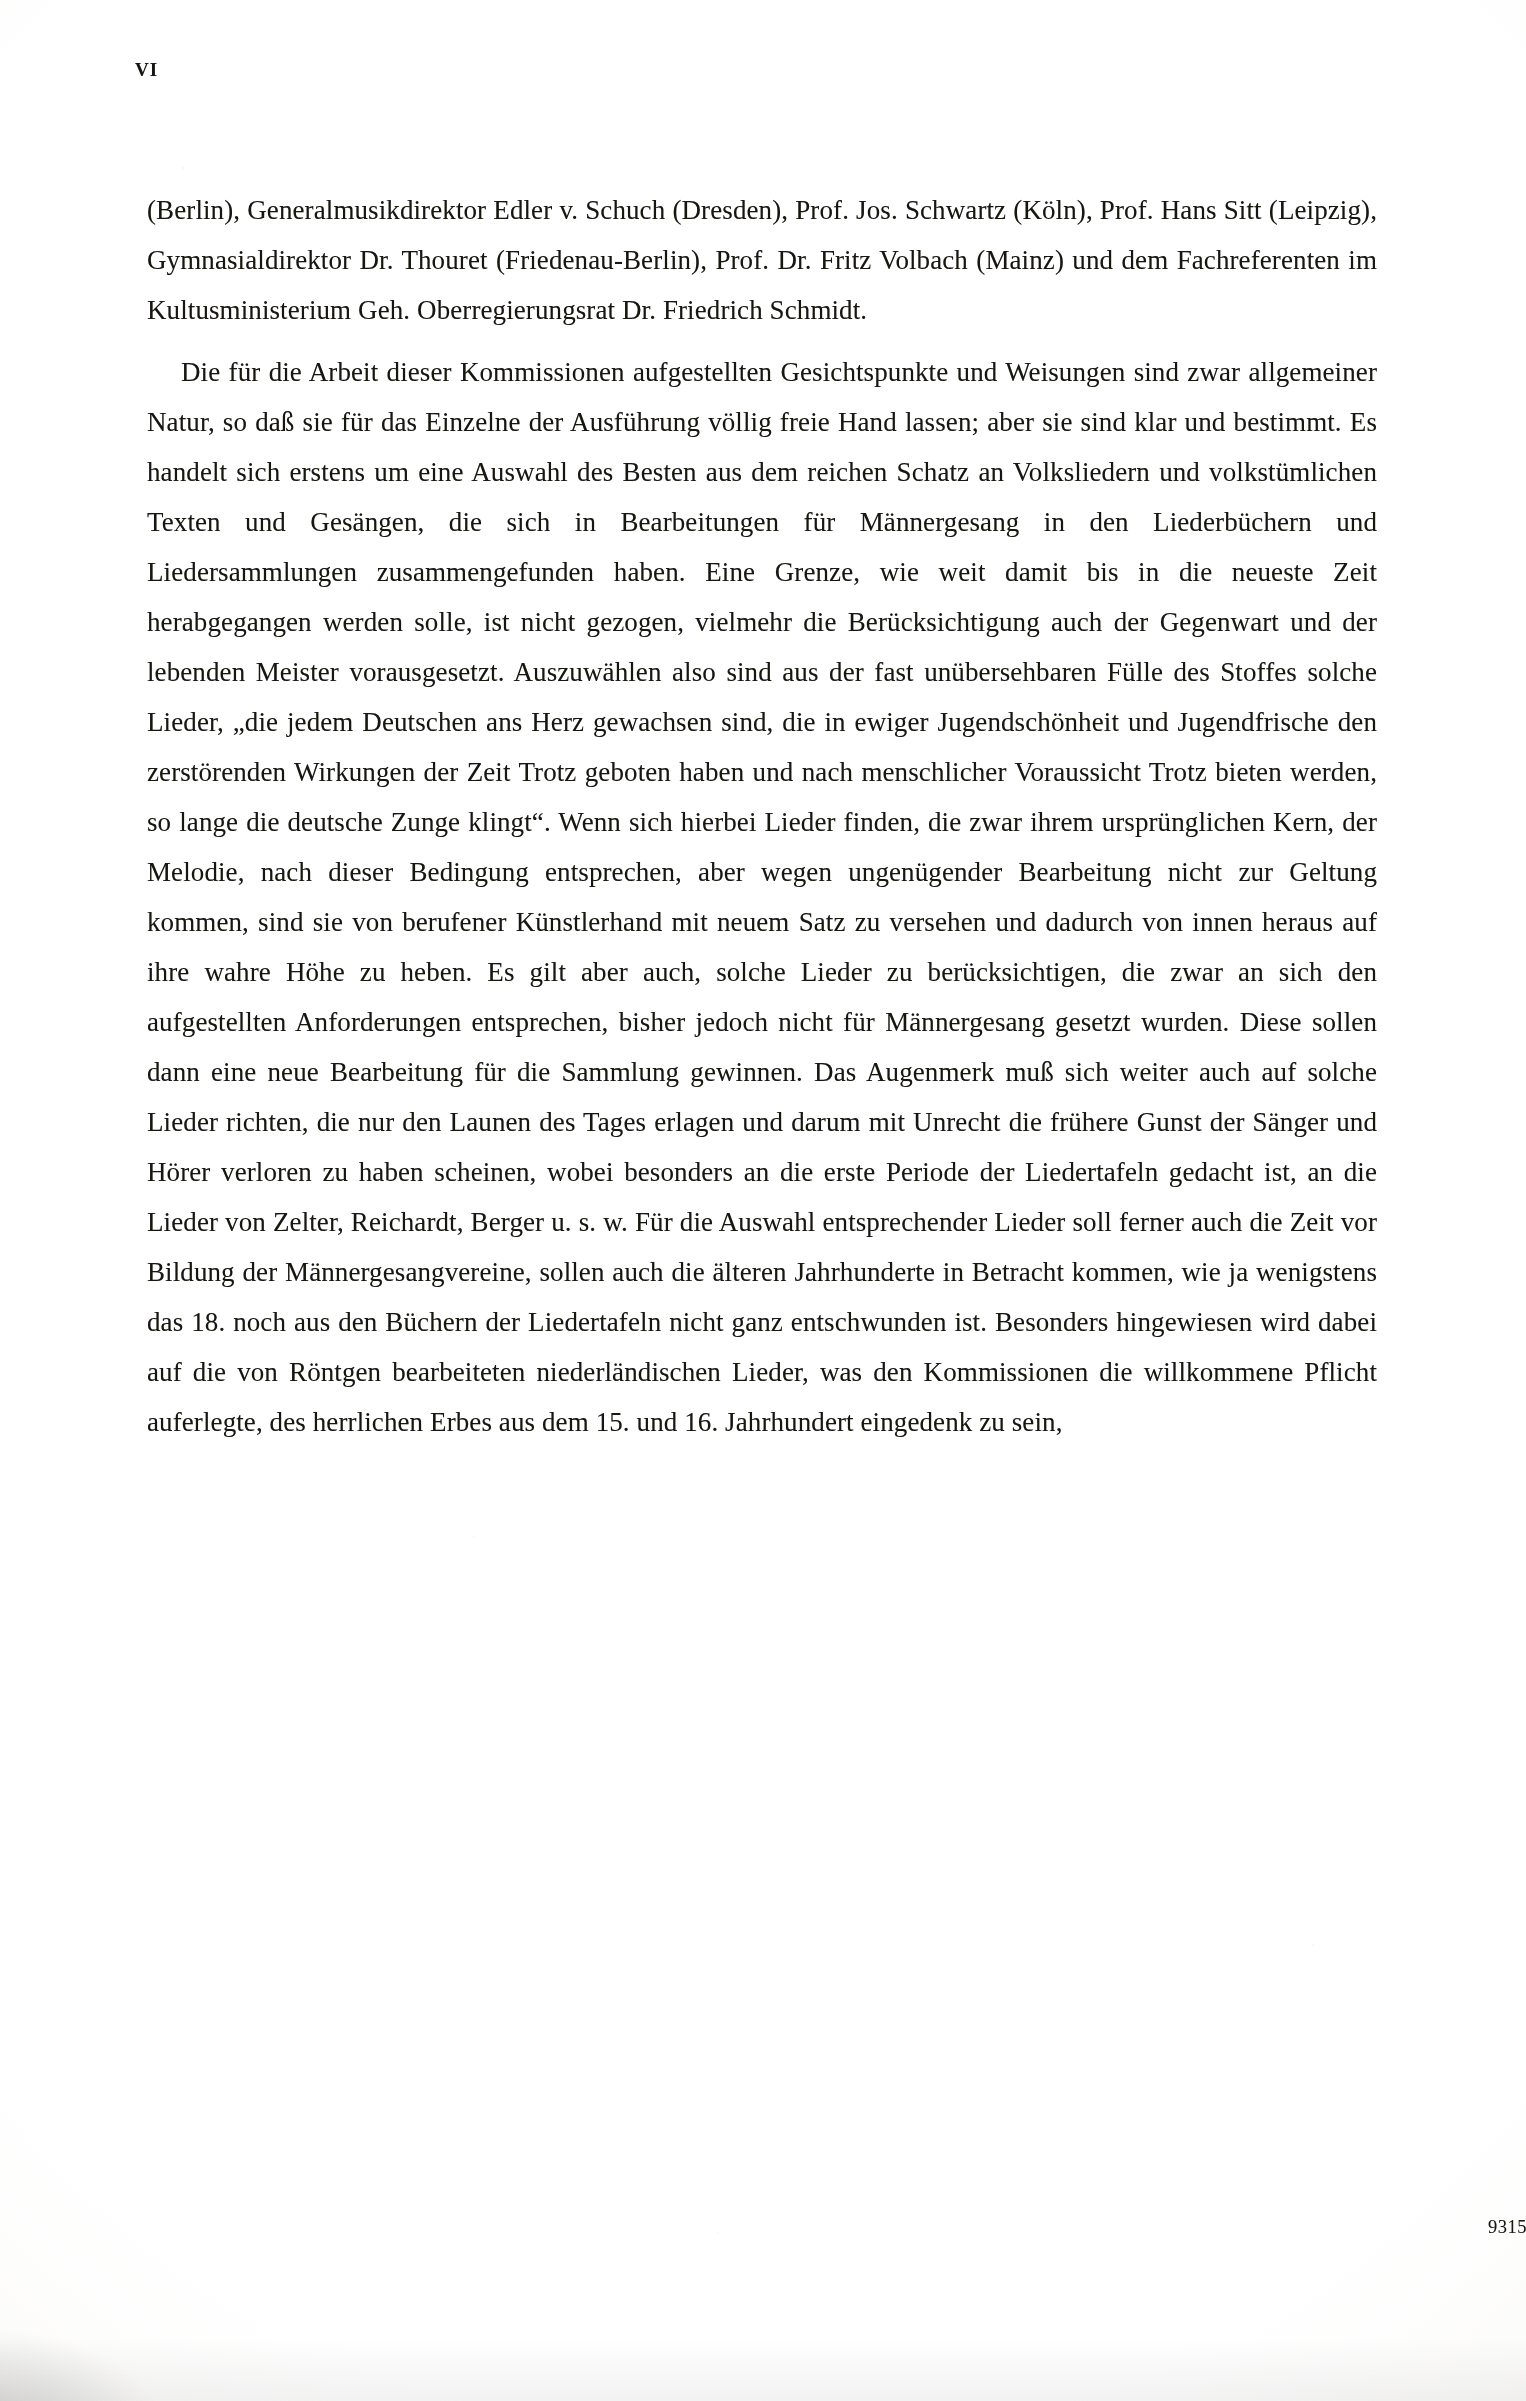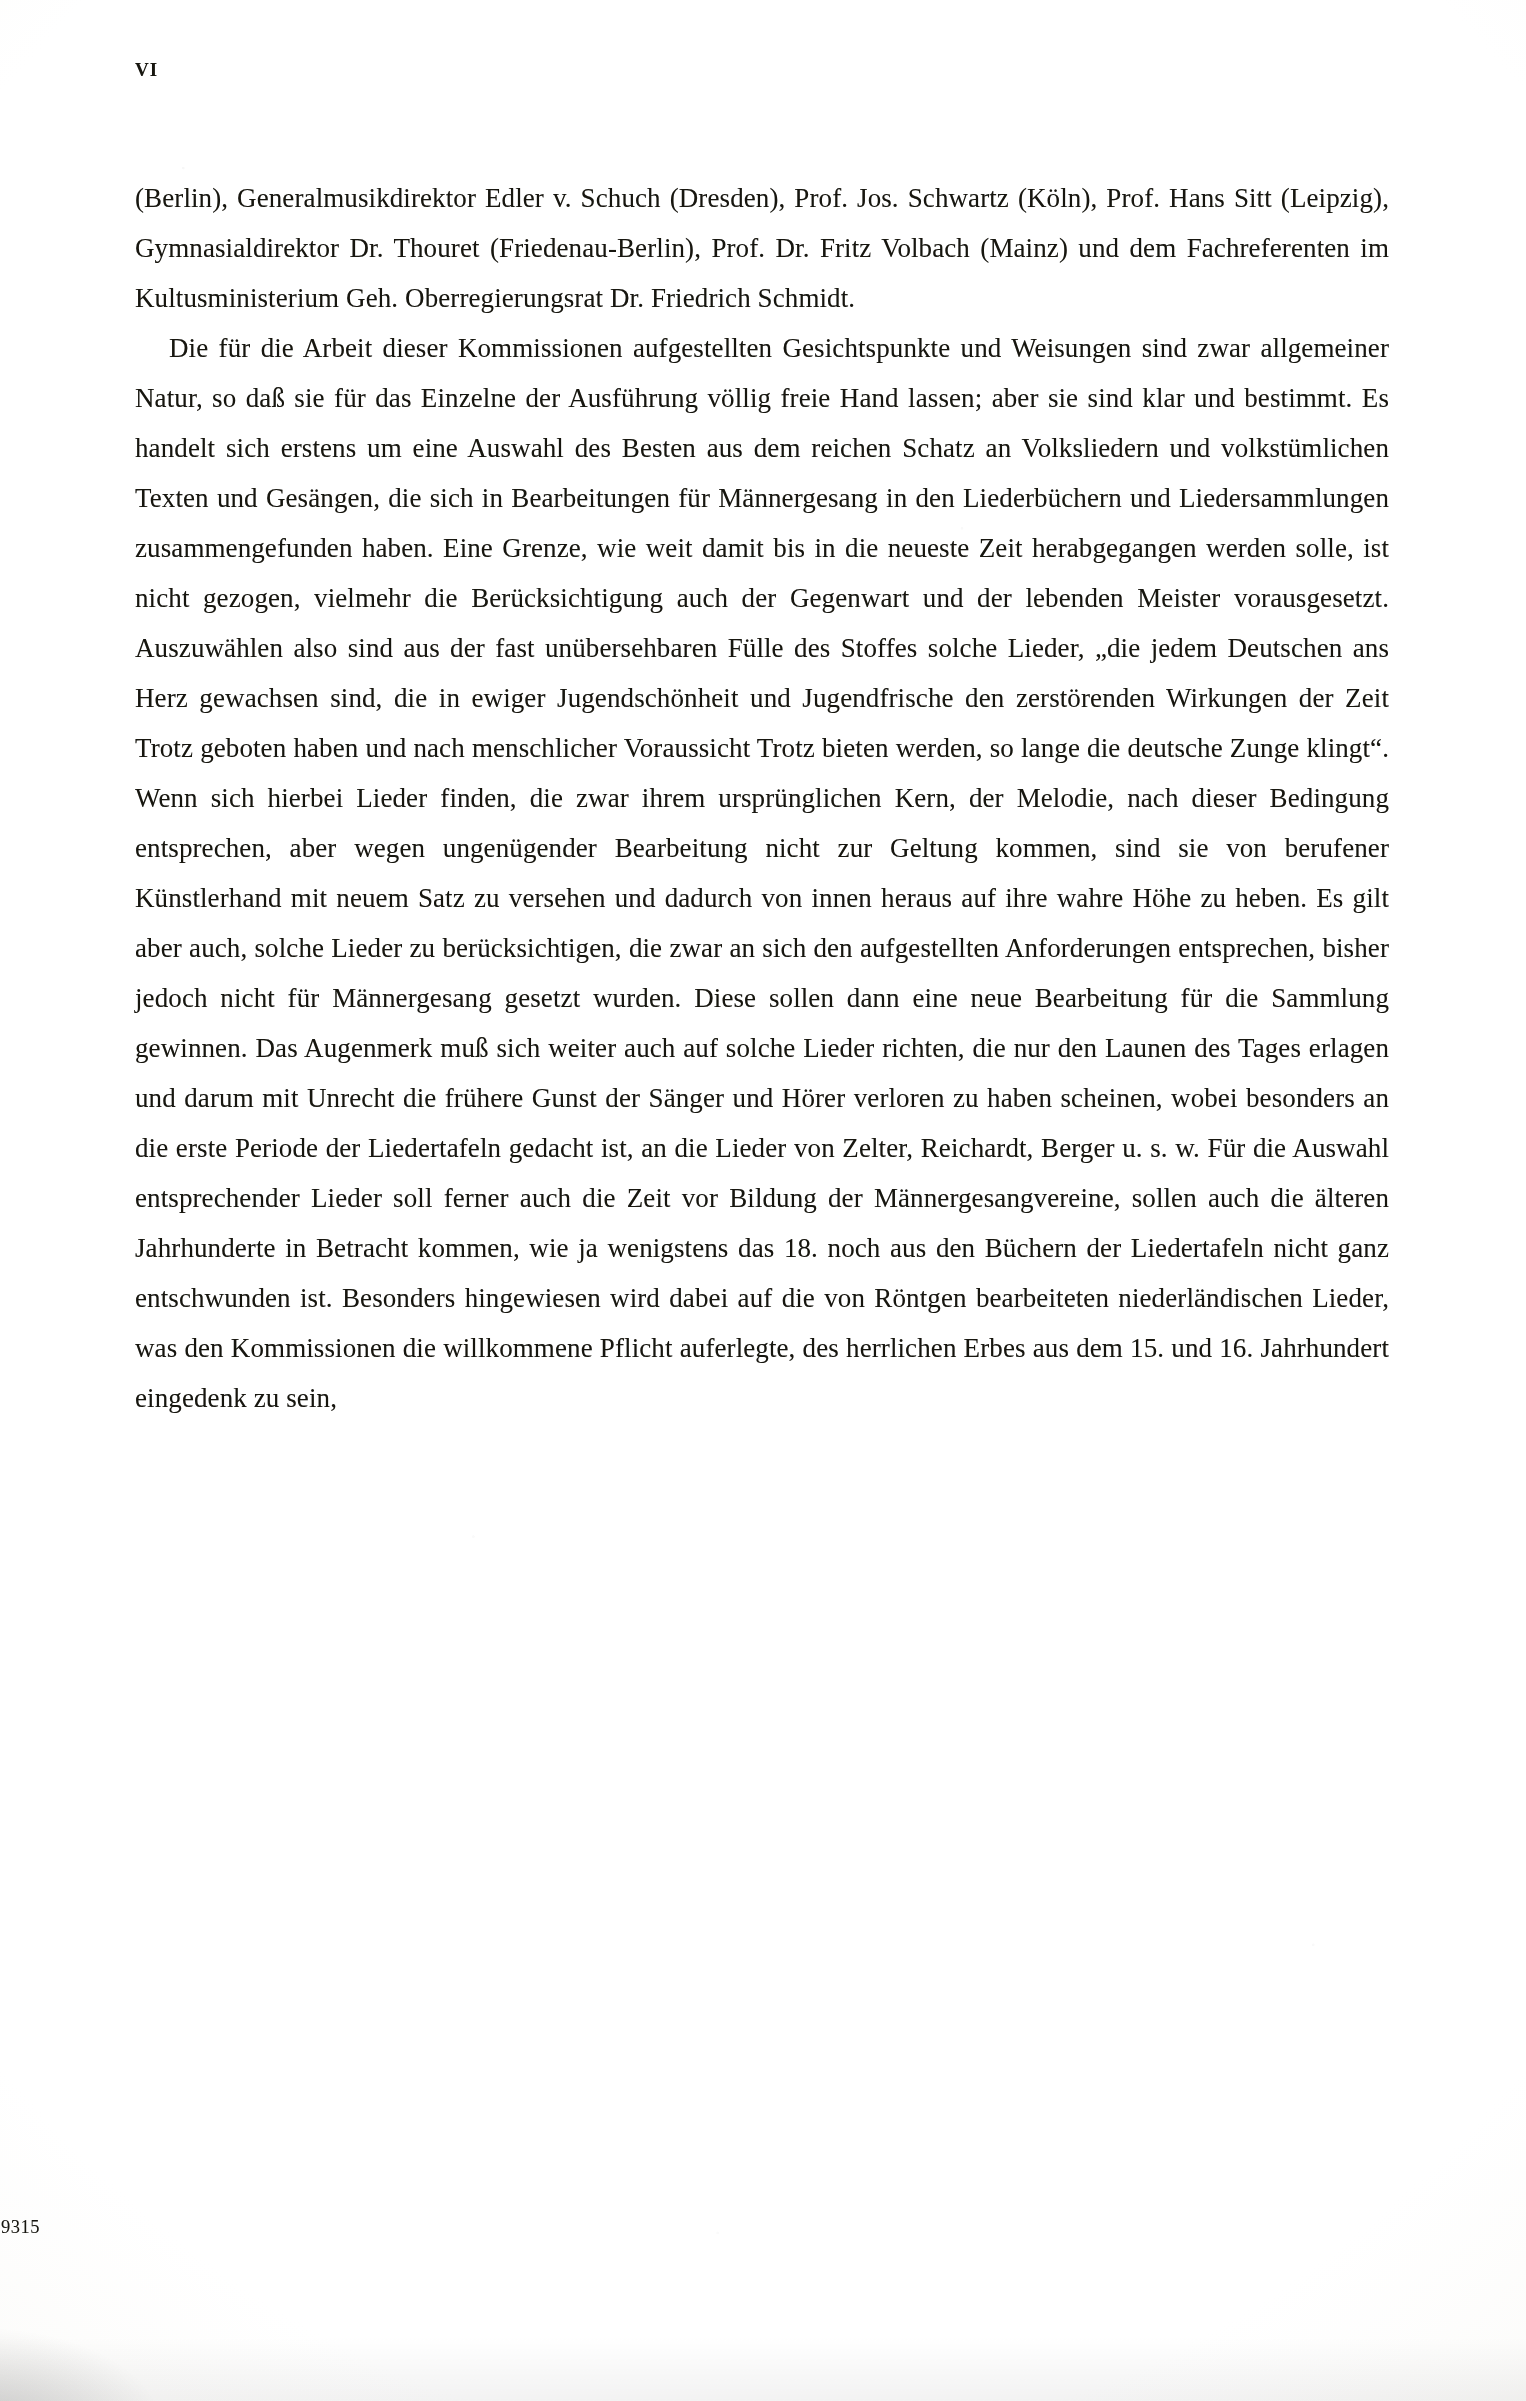--- a/index.html
+++ b/index.html
@@ -65,38 +65,38 @@
   }
 
   .textblock {
     position: absolute;
     left: 135px;
     top: 173px;
     width: 1254px;
   }
 
   .para {
-    margin: 0;
+    margin: 12px;
     font-size: 27px;
     line-height: 50px;
     text-align: justify;
     text-justify: inter-word;
     letter-spacing: 0.1px;
     font-family: "Liberation Serif", serif;
   }
   .para.first-line-indent {
     text-indent: 0;
   }
 
   .signature {
     position: absolute;
-    left: 1px;
+    left: 11px;
     right: 0;
     top: 2217px;
-    text-align: left;
+    text-align: right;
     font-size: 18.5px;
     letter-spacing: 0.5px;
     font-family: "Liberation Serif", serif;
   }
 
   
   .ink {
     color: #17160f;
     text-shadow: 0 0 0.5px rgba(0,0,0,0.22);
   }

